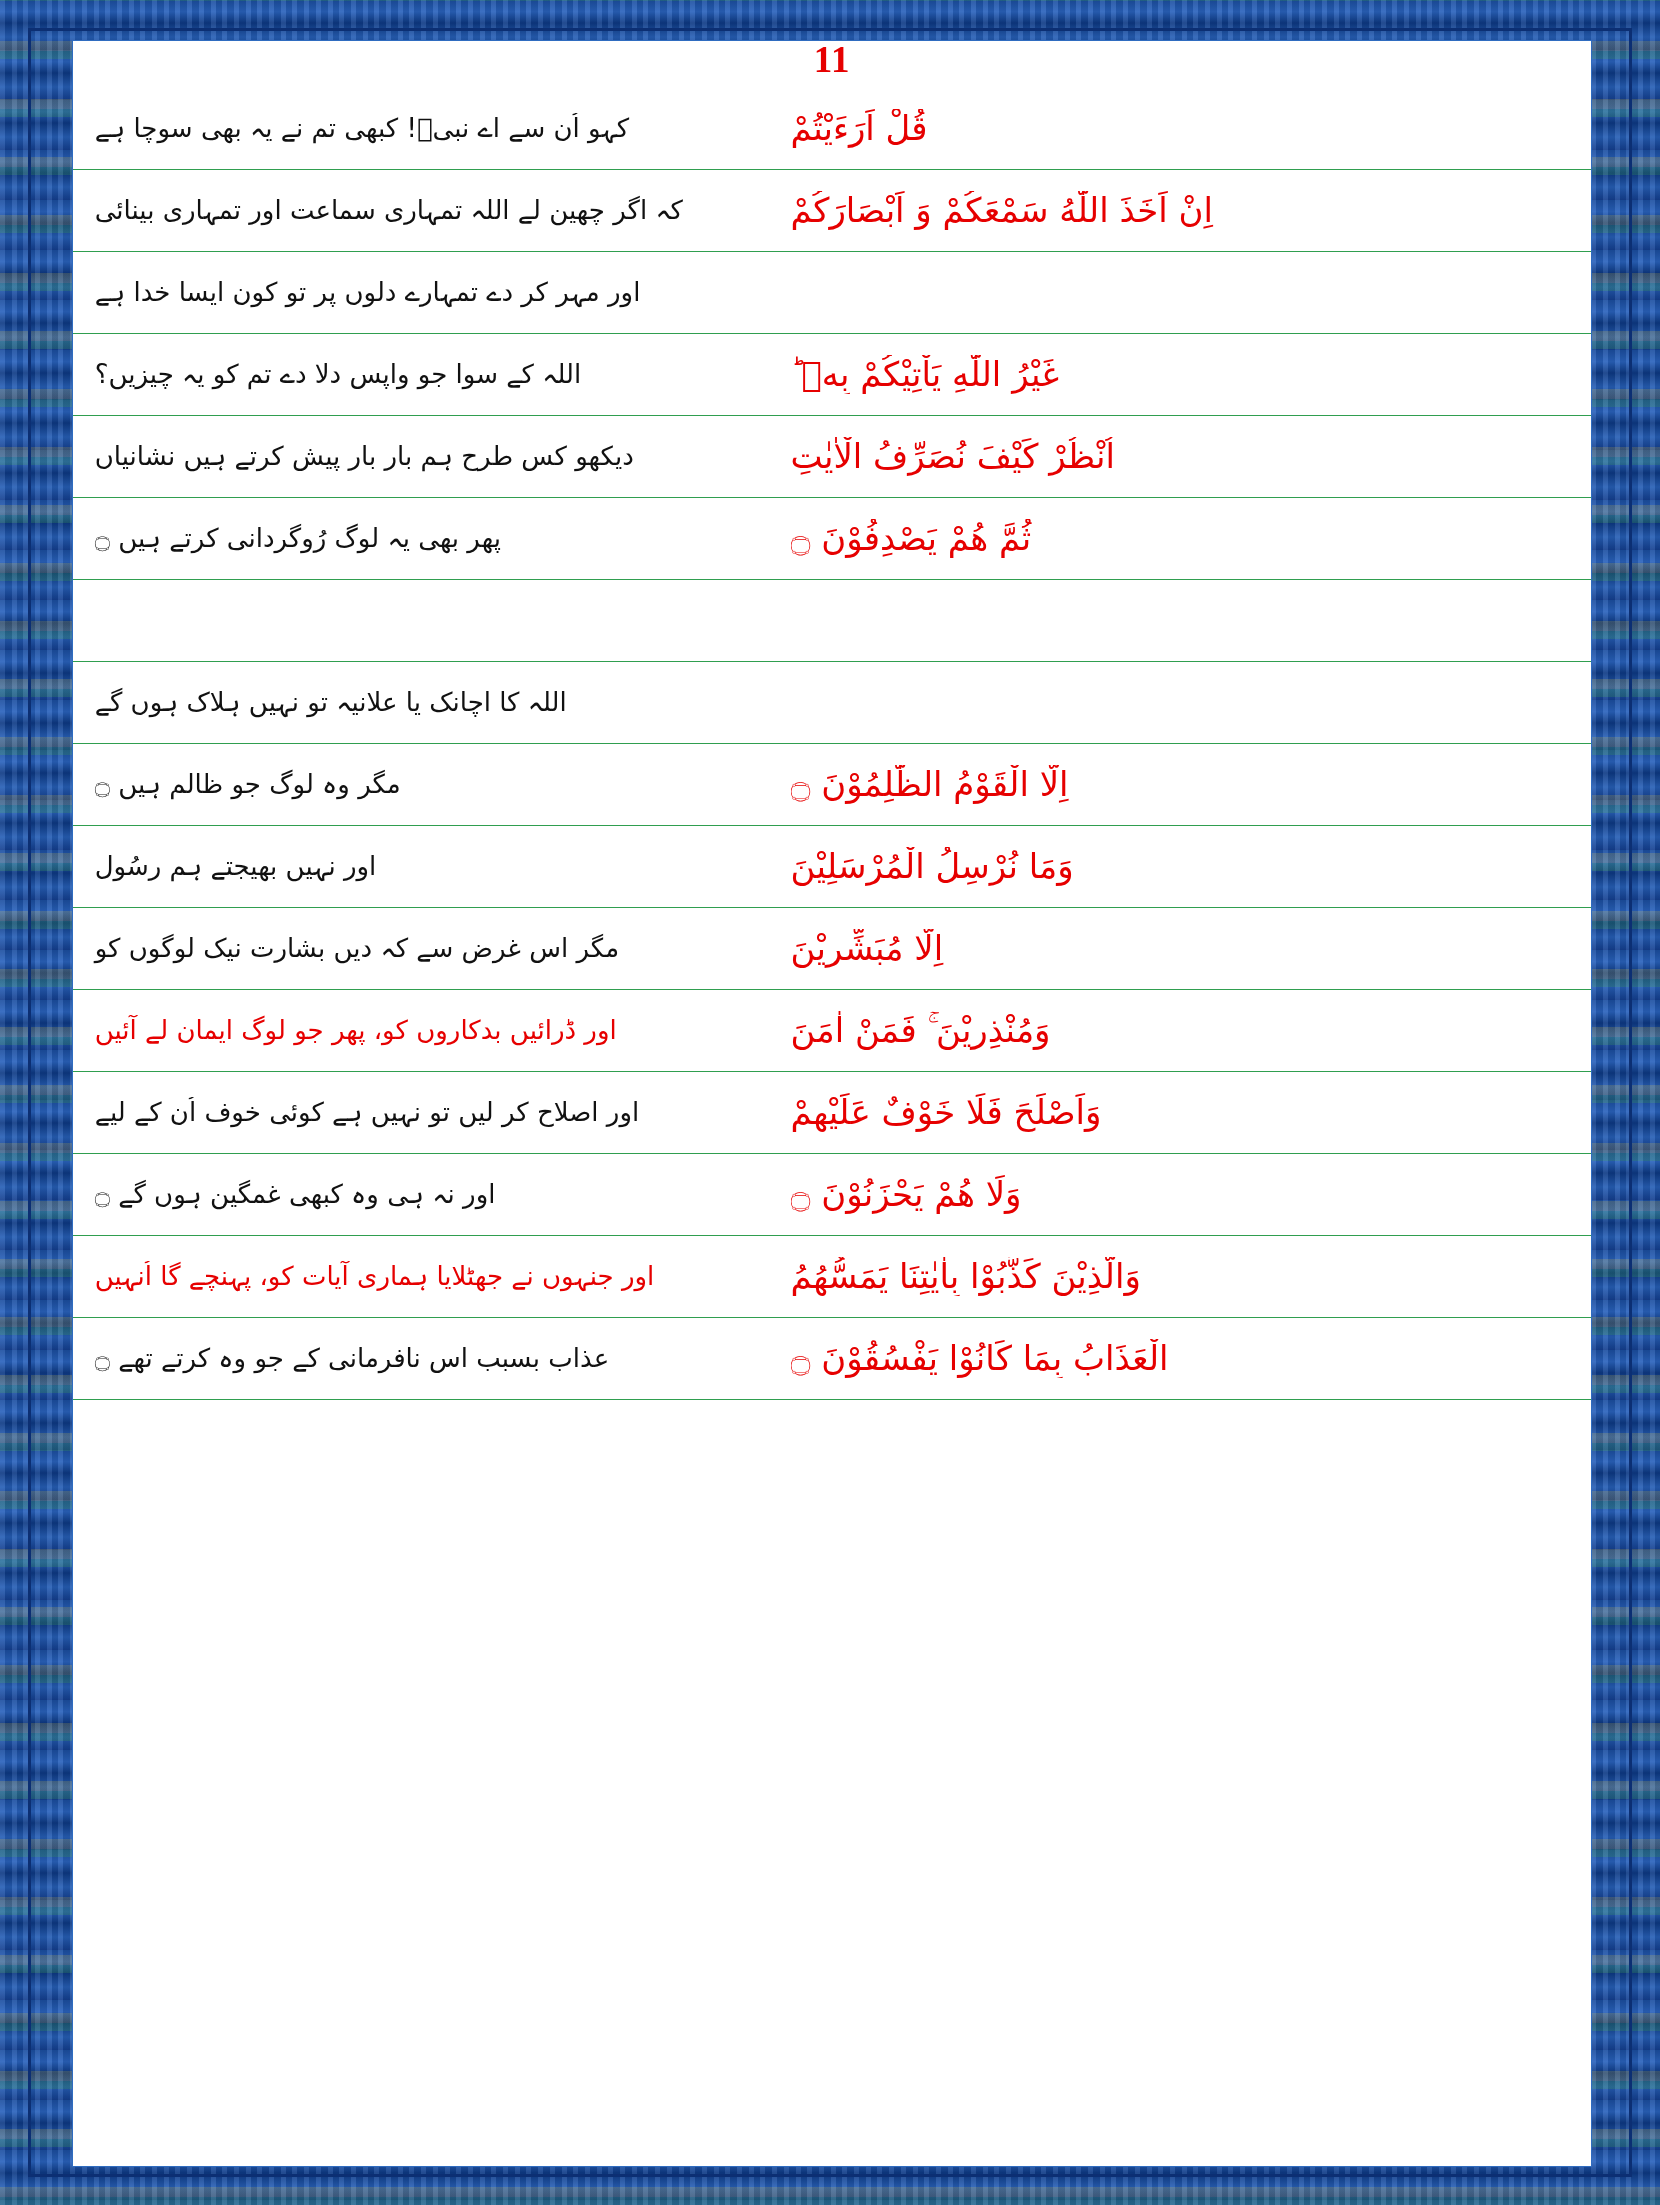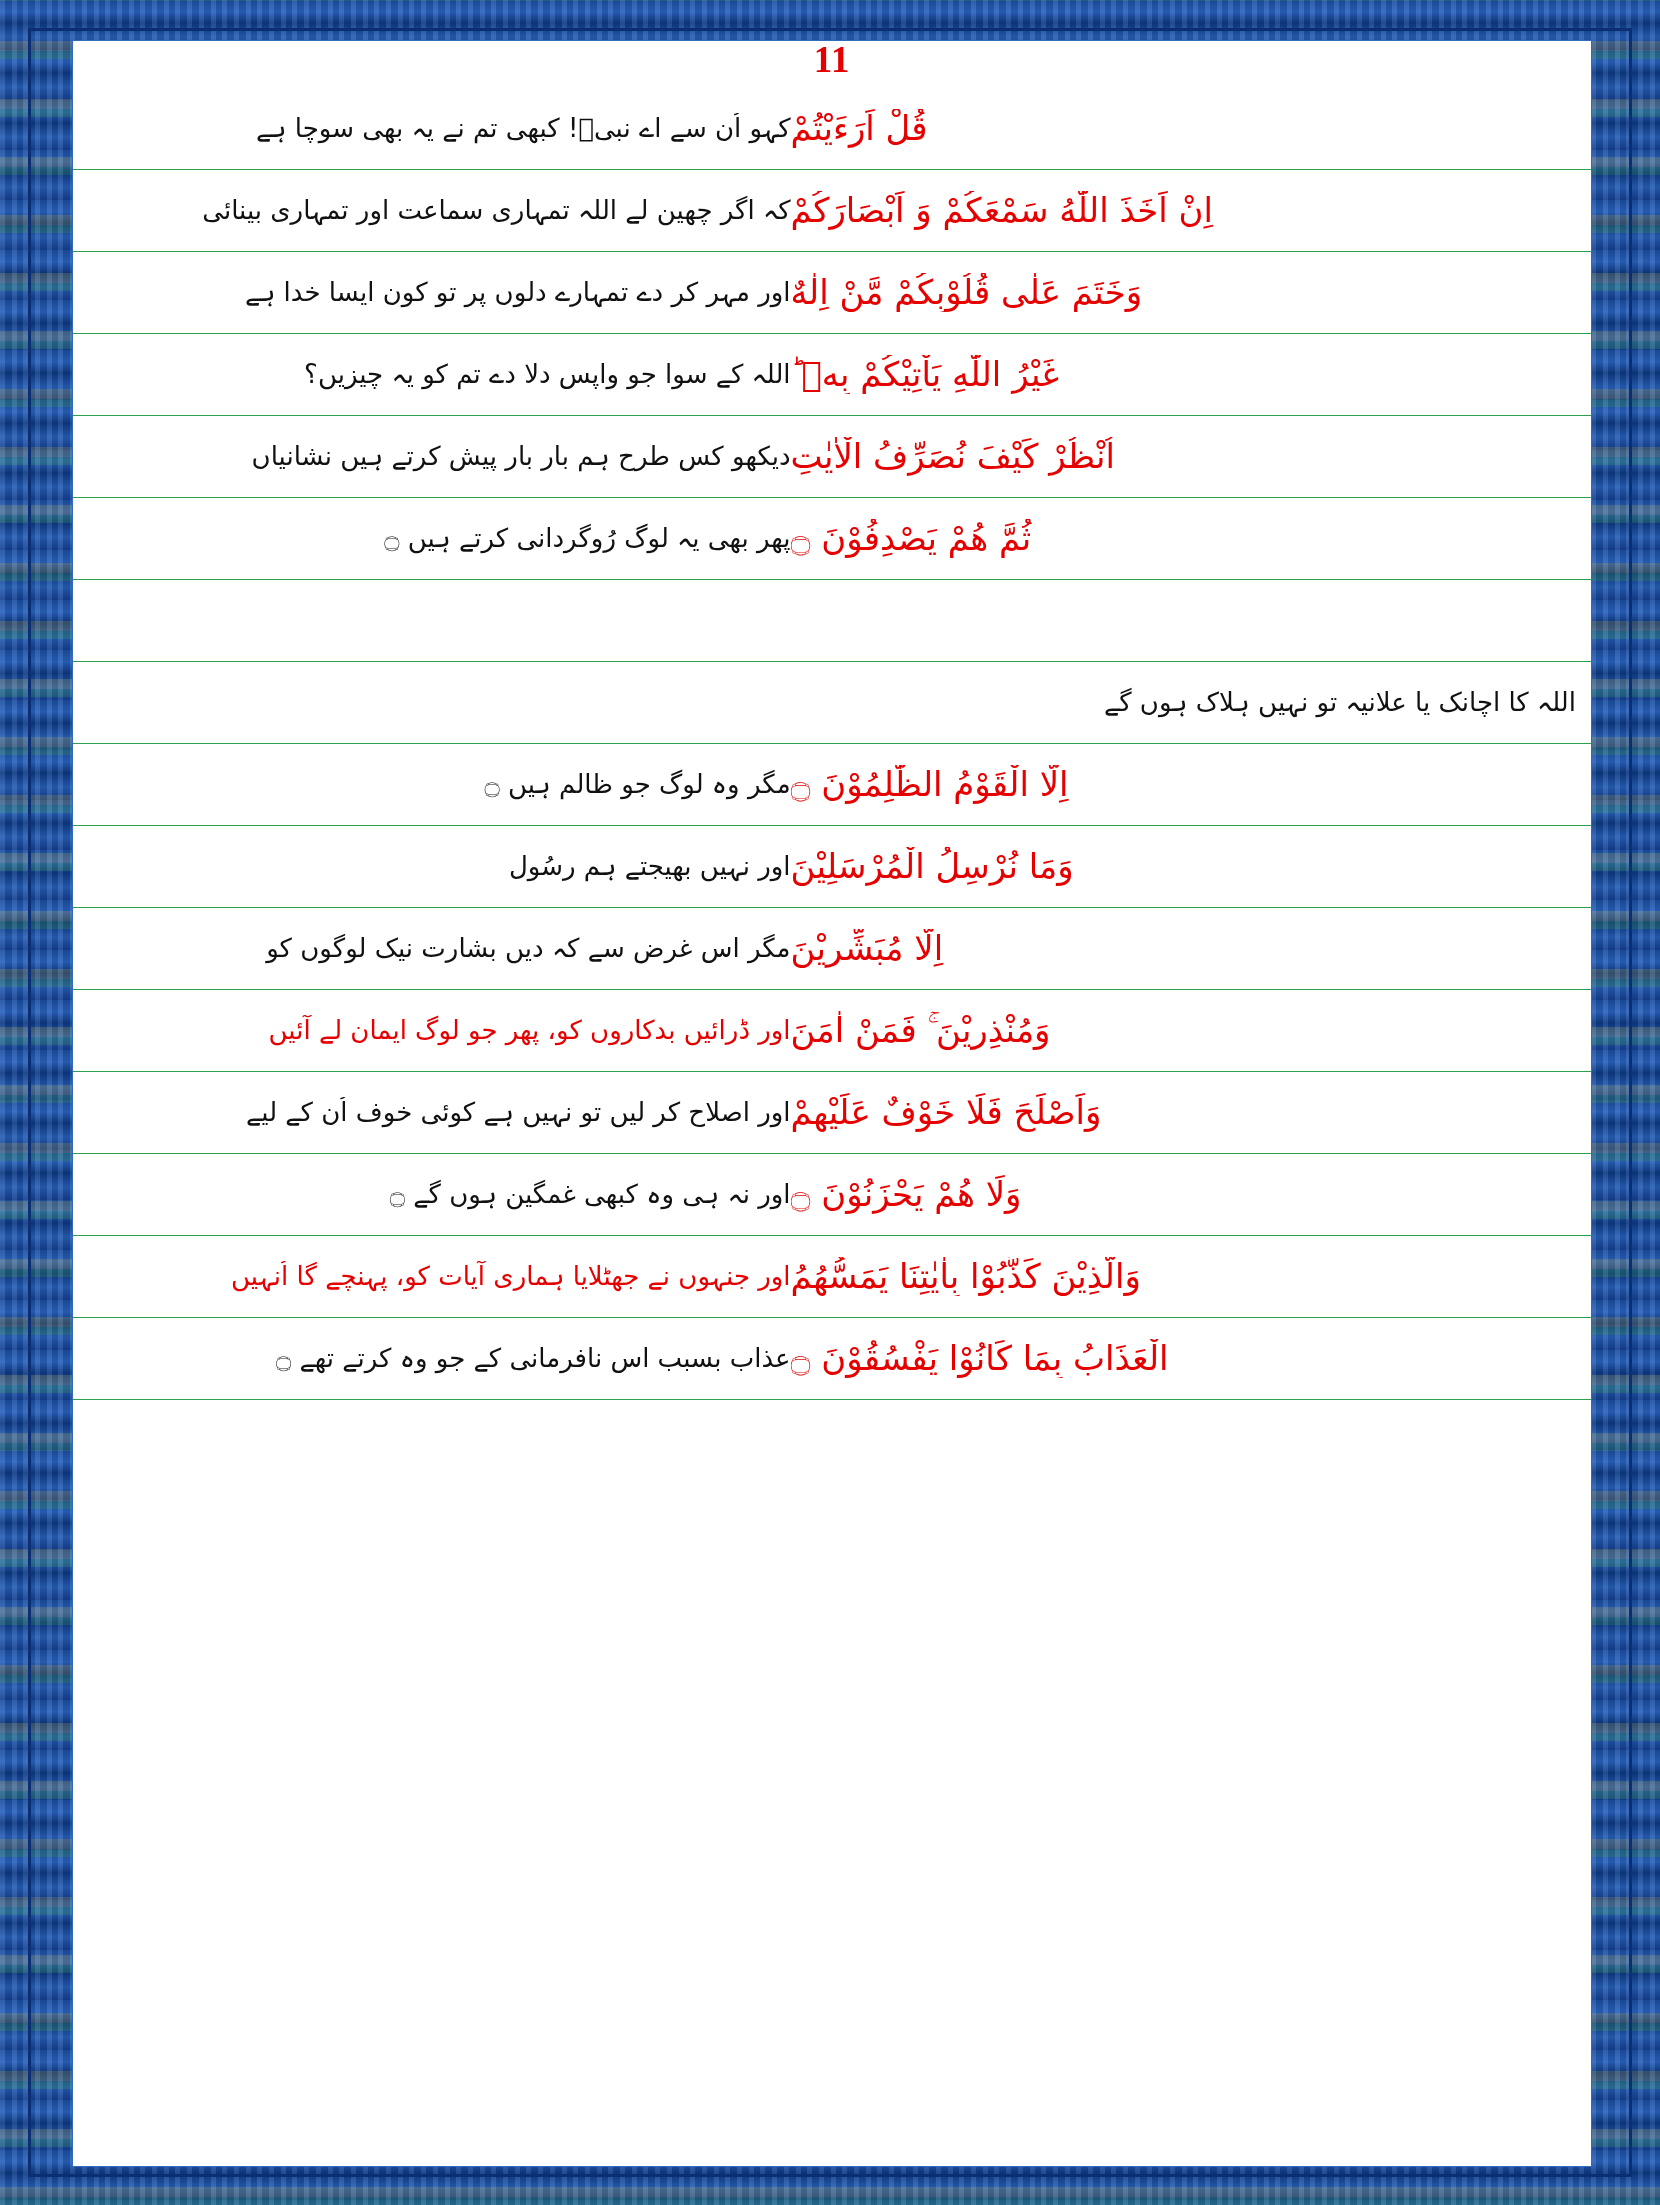--- a/index.html
+++ b/index.html
@@ -100,21 +100,21 @@
     direction: rtl;
     font-family: "DejaVu Sans", sans-serif;
     font-size: 34px;
     line-height: 1.15;
     white-space: nowrap;
     overflow: hidden;
     padding-right: 11.7px;
   }
   .urdu {
     flex: 1 1 48%;
-    text-align: right;
+    text-align: left;
     color: #111111;
     direction: rtl;
     font-family: "DejaVu Sans", sans-serif;
     font-size: 26px;
     line-height: 1.2;
     white-space: nowrap;
     overflow: hidden;
     padding-left: 6.7px;
   }
   .urdu.red {
@@ -143,21 +143,20 @@
 
     <div class="line-row">
           <div class="arabic">قُلْ اَرَءَيْتُمْ</div>
           <div class="urdu">کہو اُن سے اے نبیؐ! کبھی تم نے یہ بھی سوچا ہے</div>
         </div>
         <div class="line-row">
           <div class="arabic">اِنْ اَخَذَ اللّٰهُ سَمْعَكُمْ وَ اَبْصَارَكُمْ</div>
           <div class="urdu">کہ اگر چھین لے اللہ تمہاری سماعت اور تمہاری بینائی</div>
         </div>
         <div class="line-row">
-          <div class="arabic">وَخَتَمَ عَلٰى قُلُوْبِكُمْ مَّنْ اِلٰهٌ</div>
           <div class="urdu">اور مہر کر دے تمہارے دلوں پر تو کون ایسا خدا ہے</div>
         </div>
         <div class="line-row">
           <div class="arabic">غَيْرُ اللّٰهِ يَاْتِيْكُمْ بِهٖ ؕ</div>
           <div class="urdu">اللہ کے سوا جو واپس دلا دے تم کو یہ چیزیں؟</div>
         </div>
         <div class="line-row">
           <div class="arabic">اُنْظُرْ كَيْفَ نُصَرِّفُ الْاٰيٰتِ</div>
           <div class="urdu">دیکھو کس طرح ہم بار بار پیش کرتے ہیں نشانیاں</div>
         </div>

